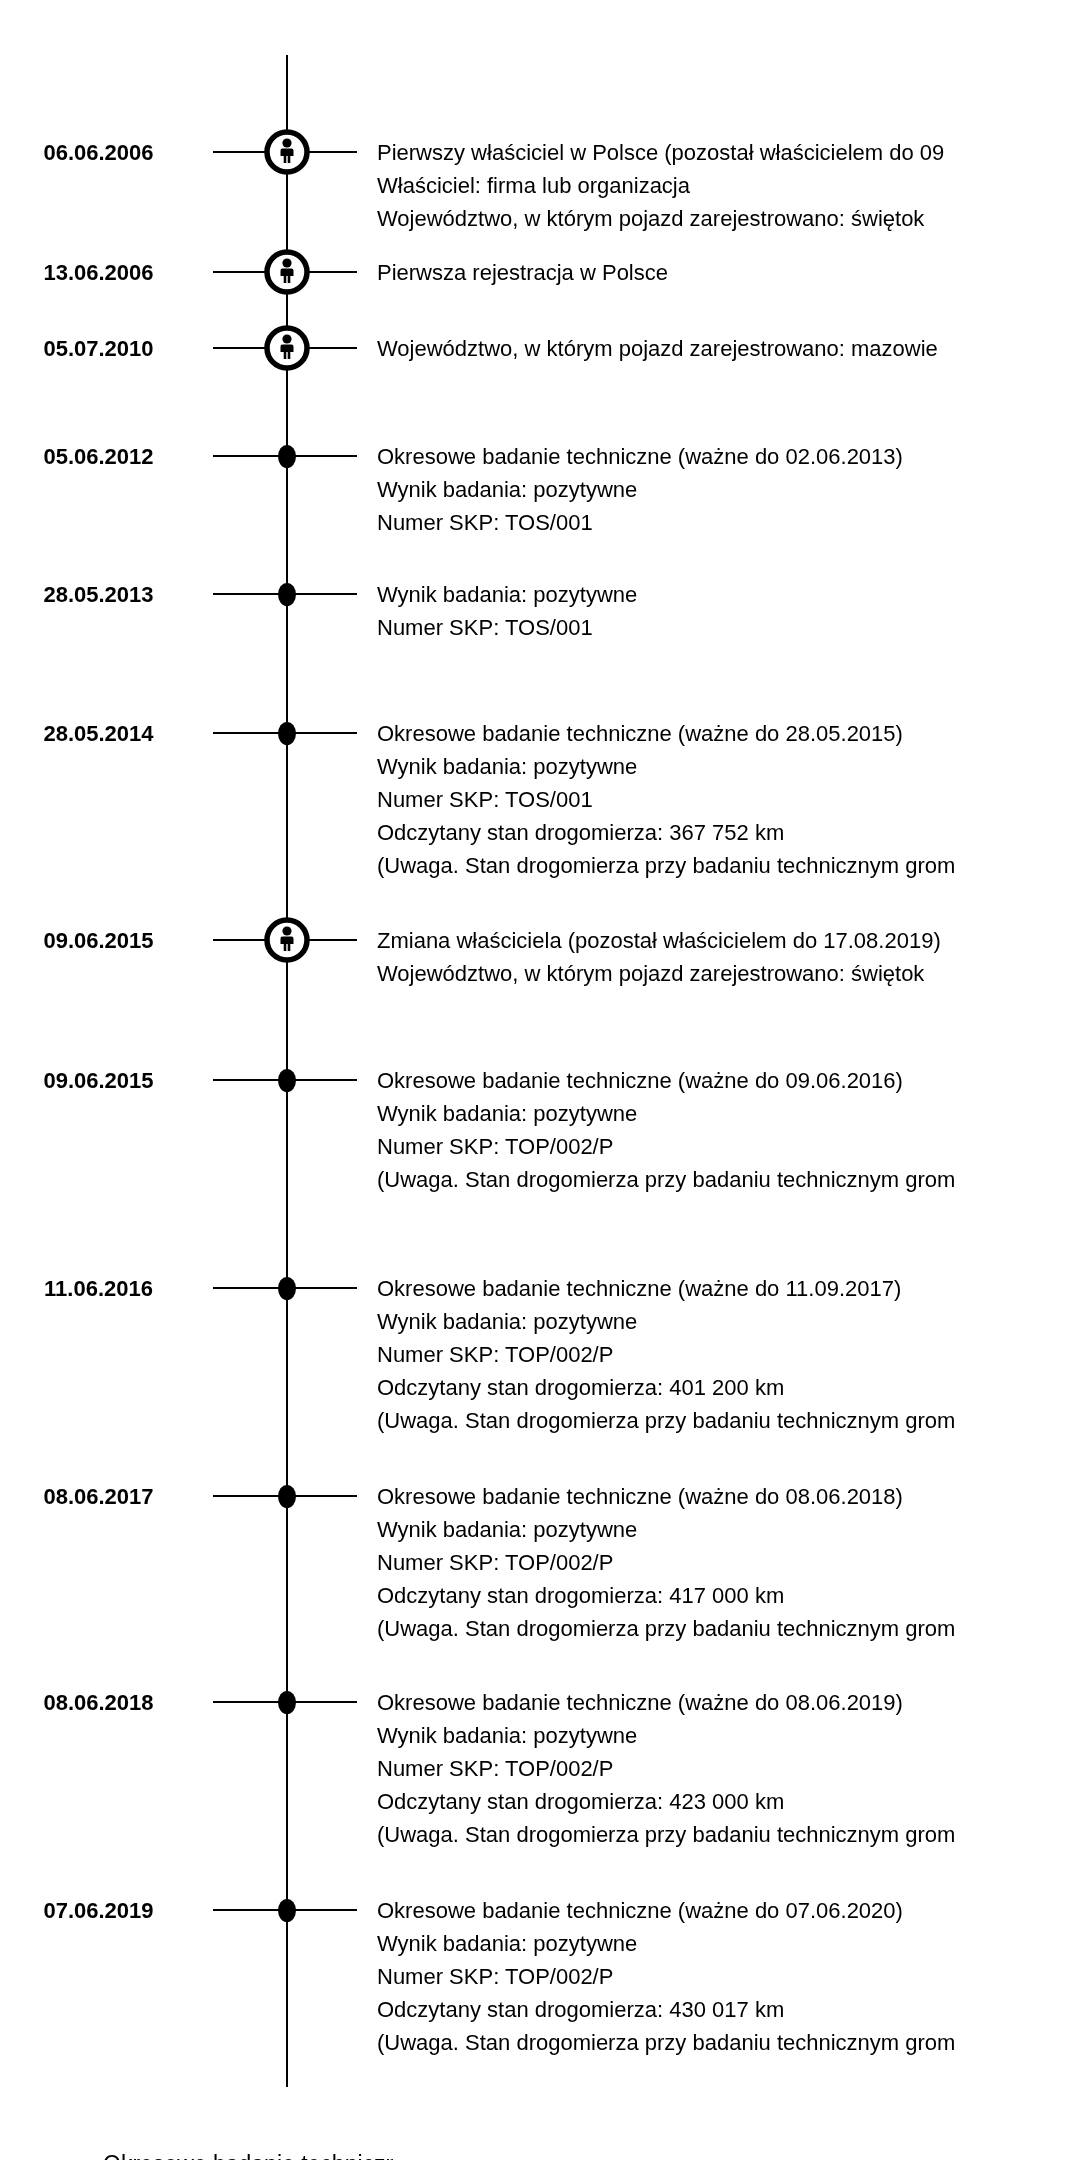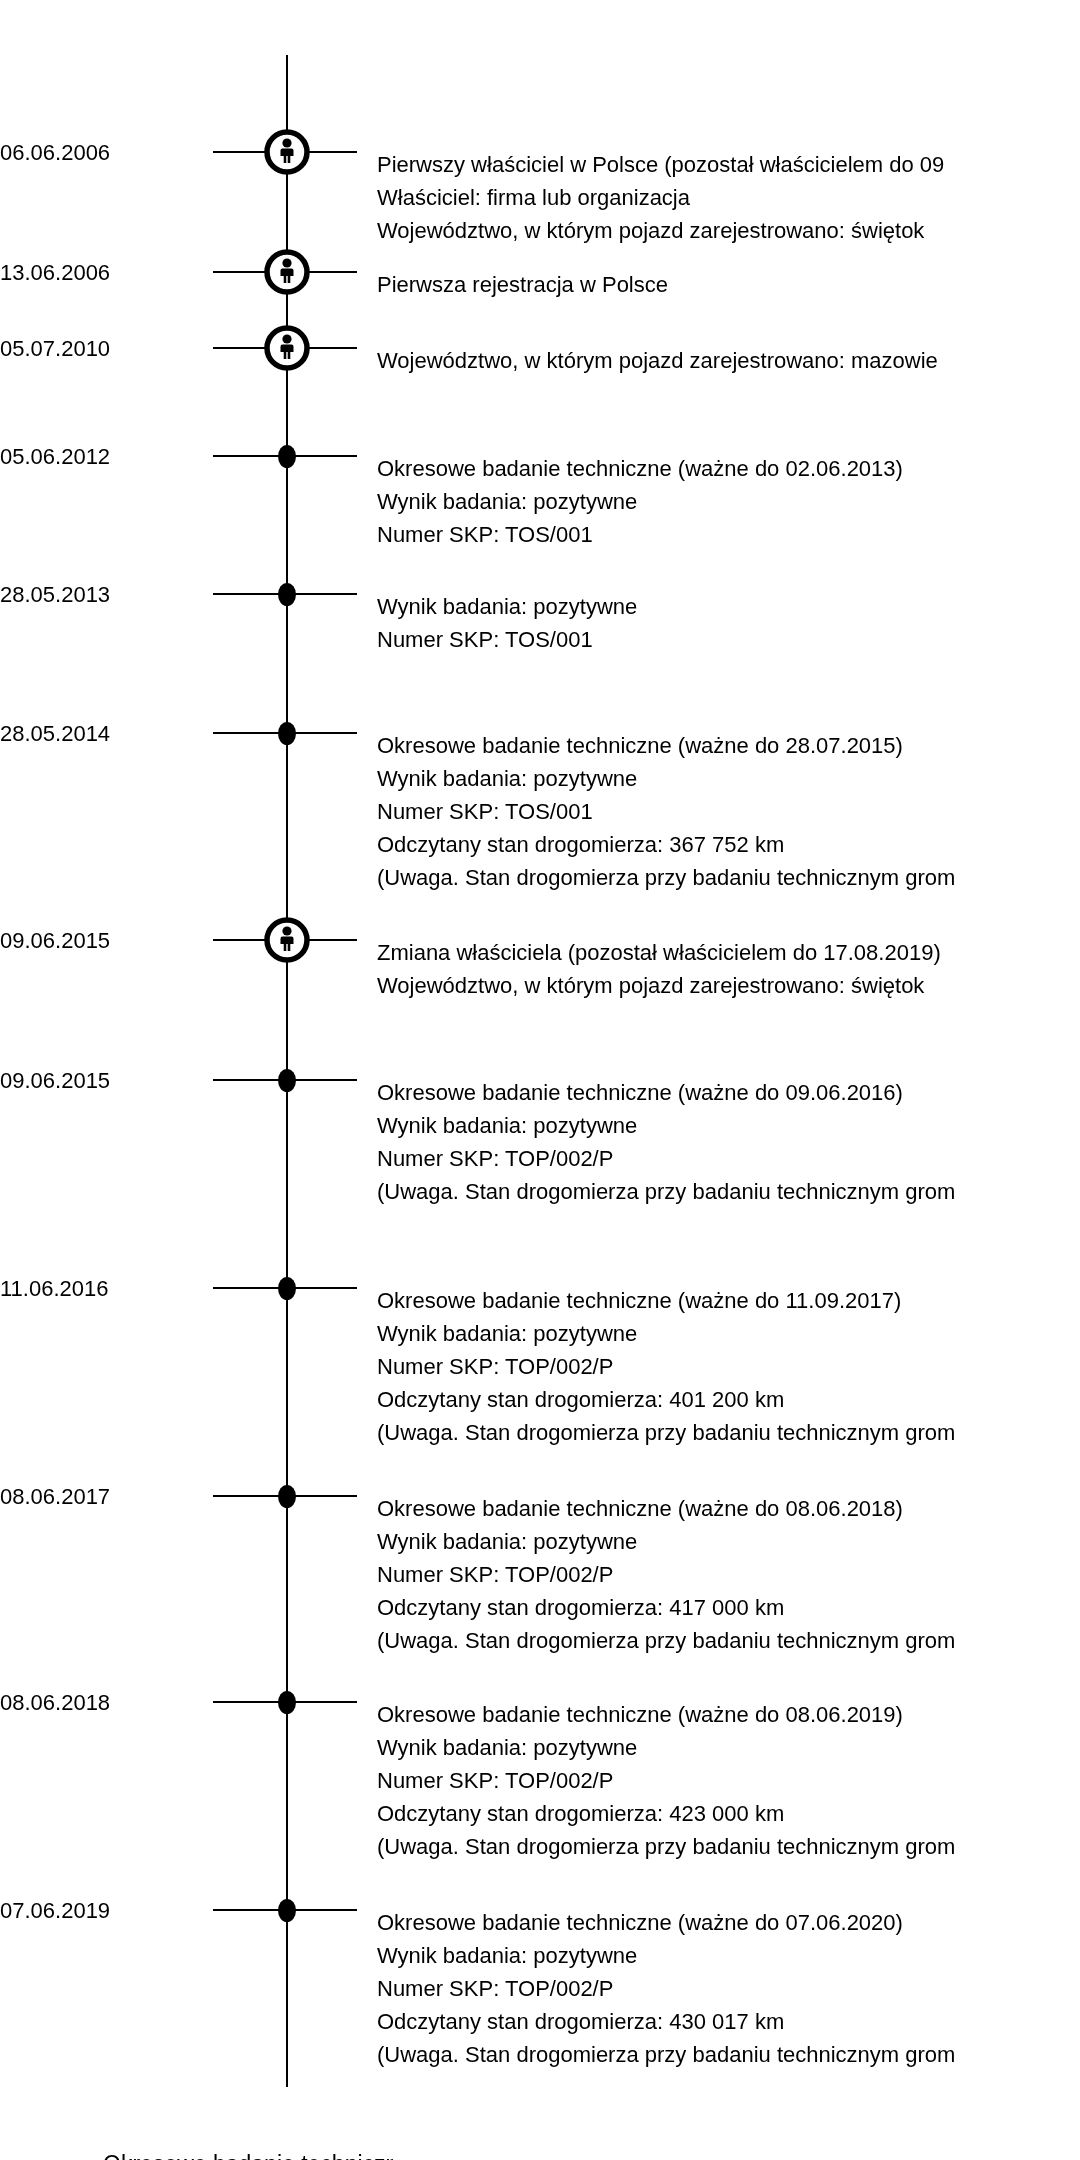--- a/index.html
+++ b/index.html
@@ -8,33 +8,33 @@
     background:#ffffff;color:#000000;
     font-family:"Liberation Sans","DejaVu Sans",sans-serif;
   }
   .axis{
     position:absolute;left:286px;top:55px;width:2px;height:2032px;
     background:#000;
   }
   .event{position:absolute;left:0;width:1080px;}
   .date{
     position:absolute;left:0;top:0;width:197px;height:33px;
-    line-height:33px;font-size:22px;text-align:left;white-space:nowrap;
+    line-height:33px;font-size:22px;text-align:center;white-space:nowrap;font-weight:bold;
   }
   .connector{
     position:absolute;left:213px;width:144px;height:2px;top:15px;
     background:#000;
   }
   .node{position:absolute;}
   .node-person{left:264px;top:-7px;width:46px;height:46px;}
   .node-dot{
     left:278px;top:5px;width:18px;height:23px;border-radius:50%;
     background:#000;
   }
-  .lines{position:absolute;left:377px;top:12px;width:703px;overflow:hidden;}
+  .lines{position:absolute;left:377px;top:0;width:703px;overflow:hidden;}
   .line{
     height:33px;line-height:33px;font-size:22px;white-space:nowrap;
     overflow:hidden;
   }
   .clipped-bottom{
     position:absolute;left:103px;top:2150px;width:290px;height:10px;
     overflow:hidden;
   }
   .clipped-bottom .line{font-size:23px;line-height:28px;height:28px;}
 </style>
@@ -99,21 +99,21 @@
         <div class="lines">
           <div class="line">Wynik badania: pozytywne</div>
           <div class="line">Numer SKP: TOS/001</div>
         </div>
   </div>
       <div class="event" style="top: 717px;">
     <div class="date">28.05.2014</div>
     <div class="connector"></div>
     <div class="node node-dot"></div>
         <div class="lines">
-          <div class="line">Okresowe badanie techniczne (ważne do 28.07.2015)</div>
+          <div class="line">Okresowe badanie techniczne (ważne do 28.05.2015)</div>
           <div class="line">Wynik badania: pozytywne</div>
           <div class="line">Numer SKP: TOS/001</div>
           <div class="line">Odczytany stan drogomierza: 367 752 km</div>
           <div class="line">(Uwaga. Stan drogomierza przy badaniu technicznym grom</div>
         </div>
   </div>
       <div class="event" style="top: 924px;">
     <div class="date">09.06.2015</div>
     <div class="connector"></div>
     <div class="node node-person"><svg width="46" height="46" viewBox="0 0 46 46" xmlns="http://www.w3.org/2000/svg">

